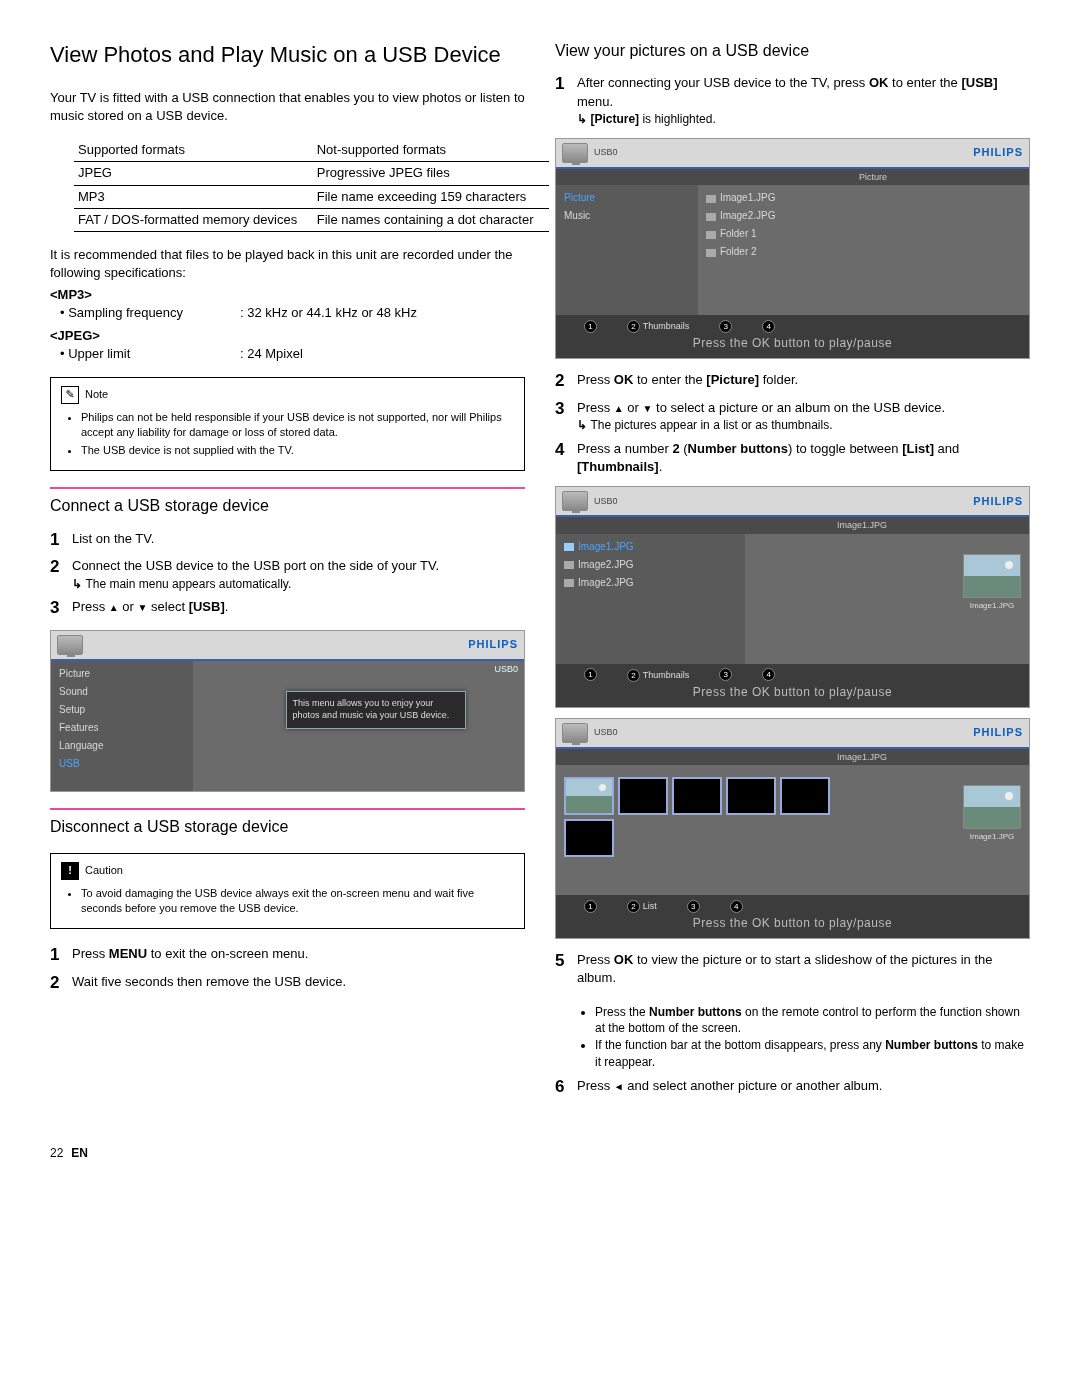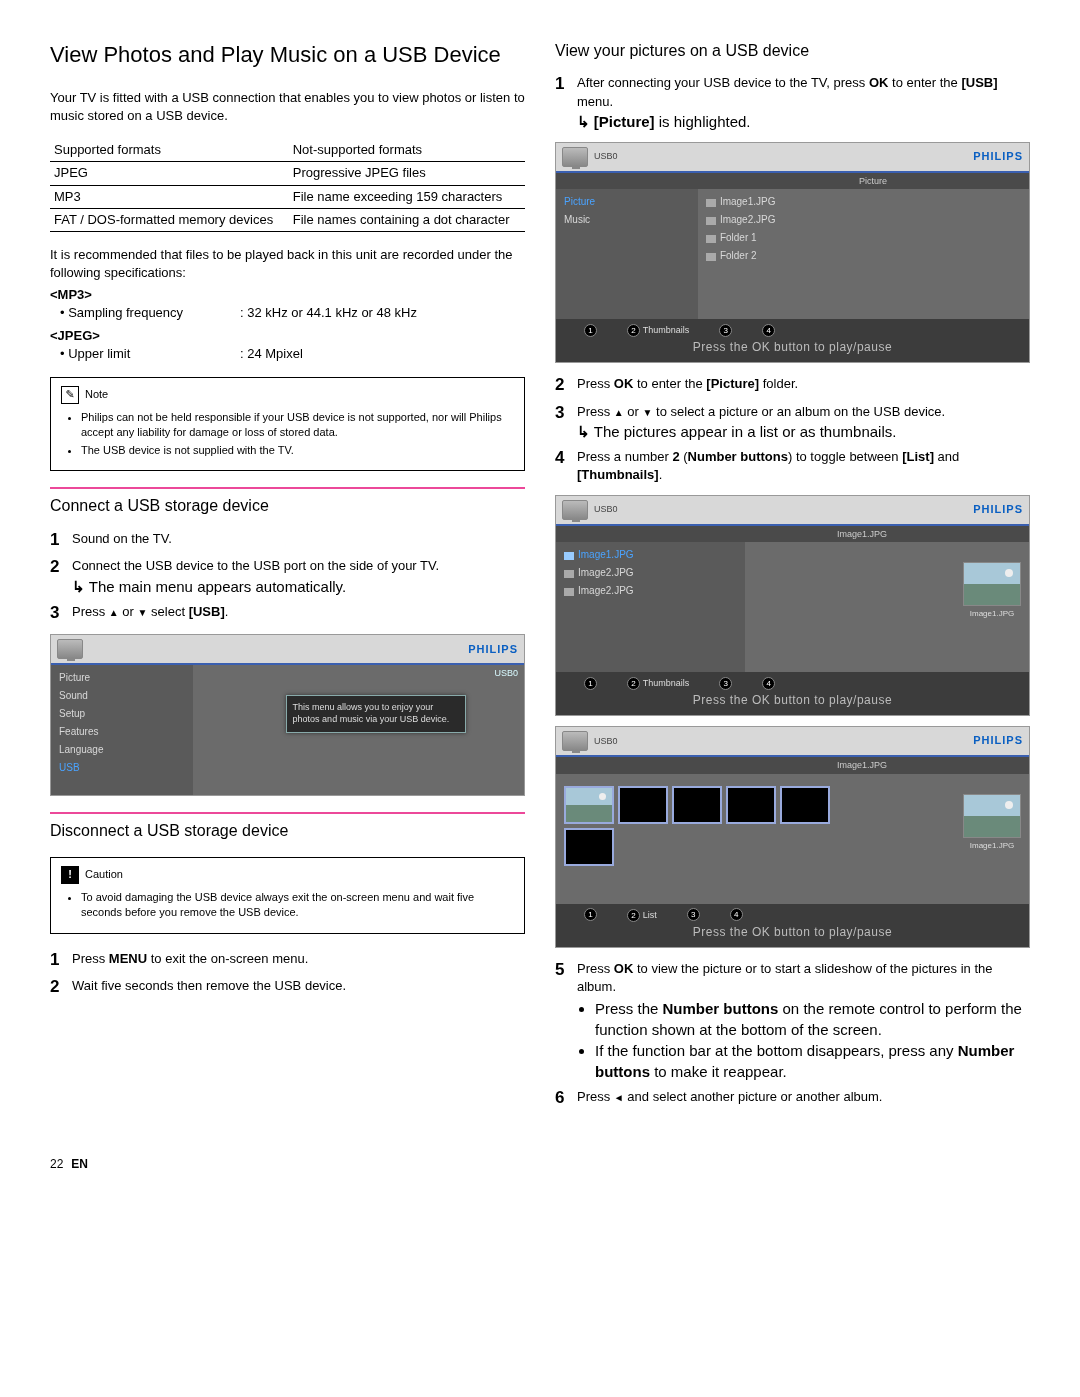--- a/index.html
+++ b/index.html
@@ -2,41 +2,41 @@
 <html><head>
 <meta charset="utf-8">
 <style>
   * { box-sizing: border-box; margin: 0; padding: 0; }
   body { font-family: Arial, Helvetica, sans-serif; font-size: 13px; color: #000; background: #fff; width: 1080px; margin: 0 auto; padding: 40px 50px; line-height: 1.4; }
   .columns { display: flex; gap: 30px; }
   .col { flex: 1; min-width: 0; }
   h1 { font-size: 22px; font-weight: normal; margin-bottom: 18px; }
   h2 { font-size: 16px; font-weight: normal; border-top: 2px solid #ec4899; padding-top: 6px; margin-top: 16px; margin-bottom: 10px; }
   .intro { margin-bottom: 14px; }
-  table.formats { width: 100%; border-collapse: collapse; margin-bottom: 14px; }
+  table.formats { width: 100%; border-collapse: collapse; margin-bottom: 14px; margin-left: 24px; }
   table.formats td { padding: 2px 4px; font-size: 13px; }
   .hr-row td { border-bottom: 1px solid #000; }
   .specnote { margin: 8px 0 4px; }
   .speclabel { font-weight: bold; margin-top: 4px; }
   .specrow { display: flex; margin-left: 10px; }
   .specrow .k { width: 180px; }
   .specrow .k::before { content: "• "; }
   .note-box { border: 1px solid #000; margin: 14px 0; padding: 8px 10px 10px; font-size: 11px; }
   .note-head { display: flex; align-items: center; gap: 6px; margin-bottom: 6px; }
   .note-icon { width: 18px; height: 18px; border: 1px solid #000; display: flex; align-items: center; justify-content: center; font-size: 11px; }
   .caution-icon { width: 18px; height: 18px; background: #000; color: #fff; display: flex; align-items: center; justify-content: center; font-weight: bold; }
   .note-box ul { list-style: disc; margin-left: 20px; }
   .note-box li { margin-bottom: 2px; }
   ol.steps { list-style: none; margin: 6px 0; }
   ol.steps > li { display: flex; margin-bottom: 4px; align-items: flex-start; }
   ol.steps > li .num { font-size: 17px; font-weight: bold; width: 22px; flex-shrink: 0; }
   ol.steps > li .body { flex: 1; padding-top: 2px; }
-  .sub { margin-left: 0; font-size: 15px; }
+  .sub { margin-left: 0; font-size: 12px; }
   .sub .arrow::before { content: "↳ "; font-weight: bold; }
-  .sub ul { list-style: disc; margin-left: 18px; margin-top: 2px; }
+  .sub ul { list-style: disc; margin-left: 18px; margin-top: 16px; }
   .b { font-weight: bold; }
   .brk::before { content: "["; font-weight: bold; }
   .brk::after { content: "]"; font-weight: bold; }
   .tri-up::before { content: "▲"; font-size: 10px; }
   .tri-dn::before { content: "▼"; font-size: 10px; }
   .tri-lf::before { content: "◄"; font-size: 10px; }
 
   
   .tv { position: relative; border: 1px solid #999; background: #14b8a6; color: #ccc; font-size: 10px; margin: 10px 0; padding: 0; }
   .tv-top { display: flex; align-items: center; background: #d8d8d8; height: 28px; padding: 0 6px; gap: 6px; }
@@ -123,21 +123,21 @@
     <ul>
       <li>Philips can not be held responsible if your USB device is not supported, nor will Philips accept any liability for damage or loss of stored data.</li>
       <li>The USB device is not supplied with the TV.</li>
     </ul>
   </div>
 
   <h2>Connect a USB storage device</h2>
   <ol class="steps">
     <li>
           <span class="num">1</span>
-          <div class="body">Sound on the TV.</div>
+          <div class="body">List on the TV.</div>
         </li>
     <li>
           <span class="num">2</span>
           <div class="body">
       <span>Connect the USB device to the USB port on the side of your TV.</span>
       <div class="sub"><span class="arrow">The main menu appears automatically.</span></div>
     </div>
         </li>
     <li>
           <span class="num">3</span>

